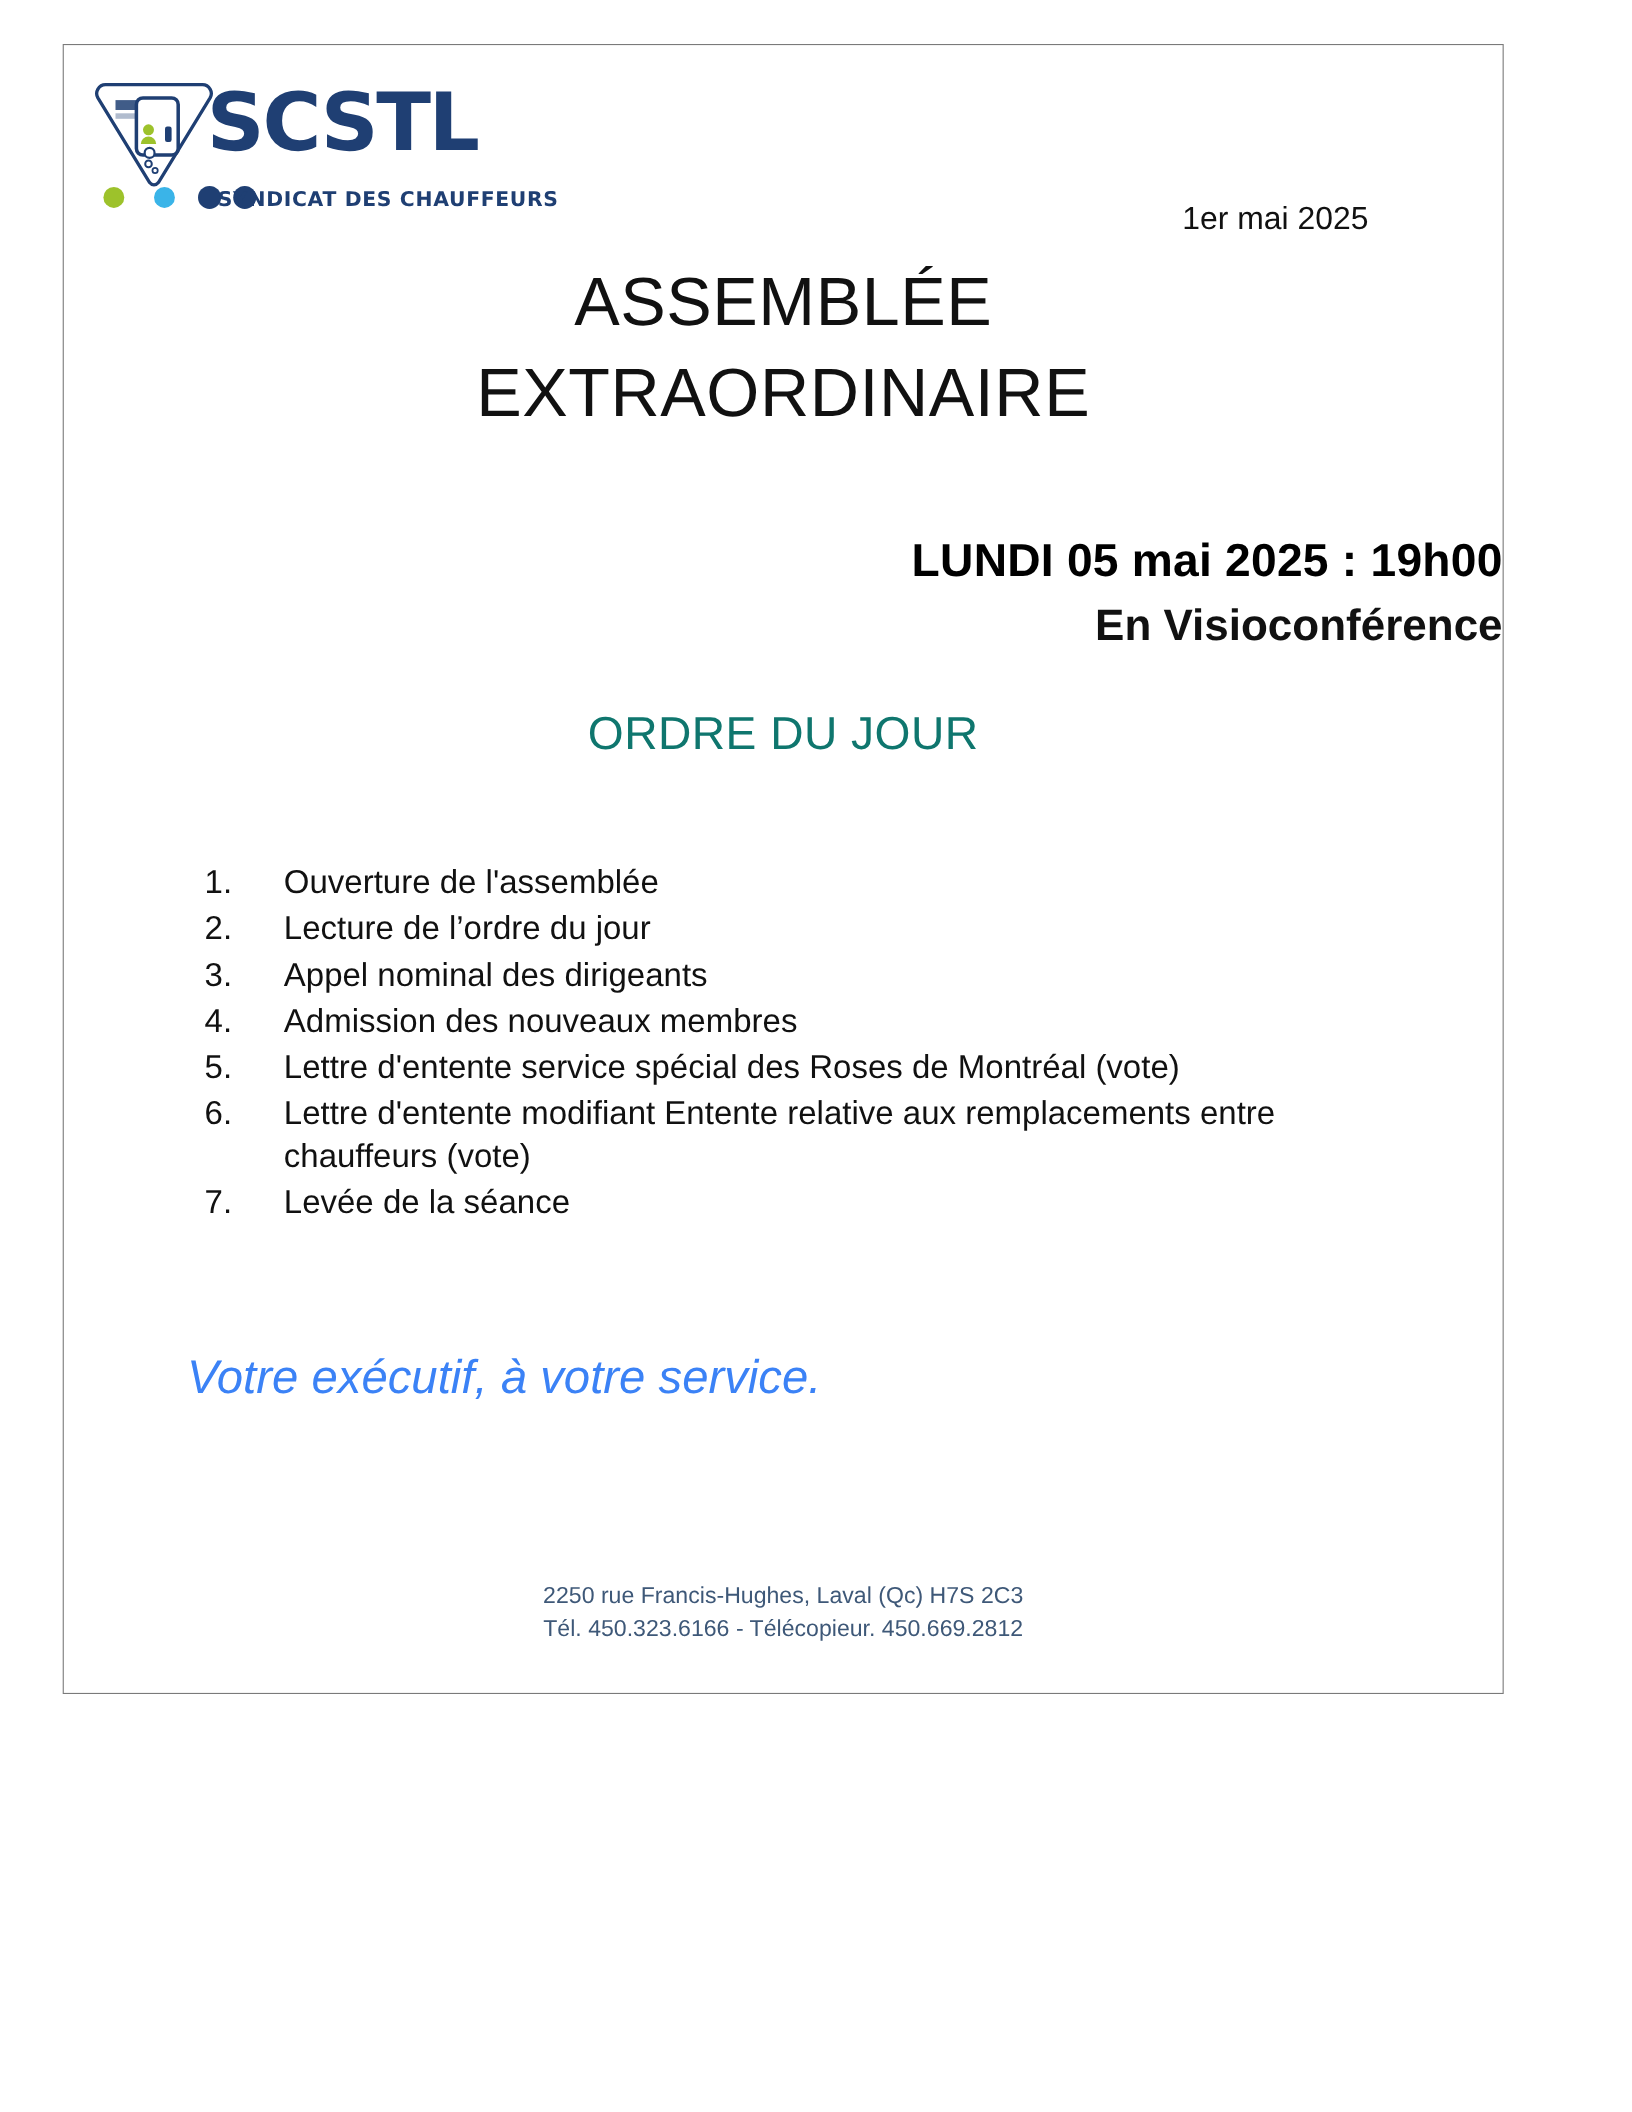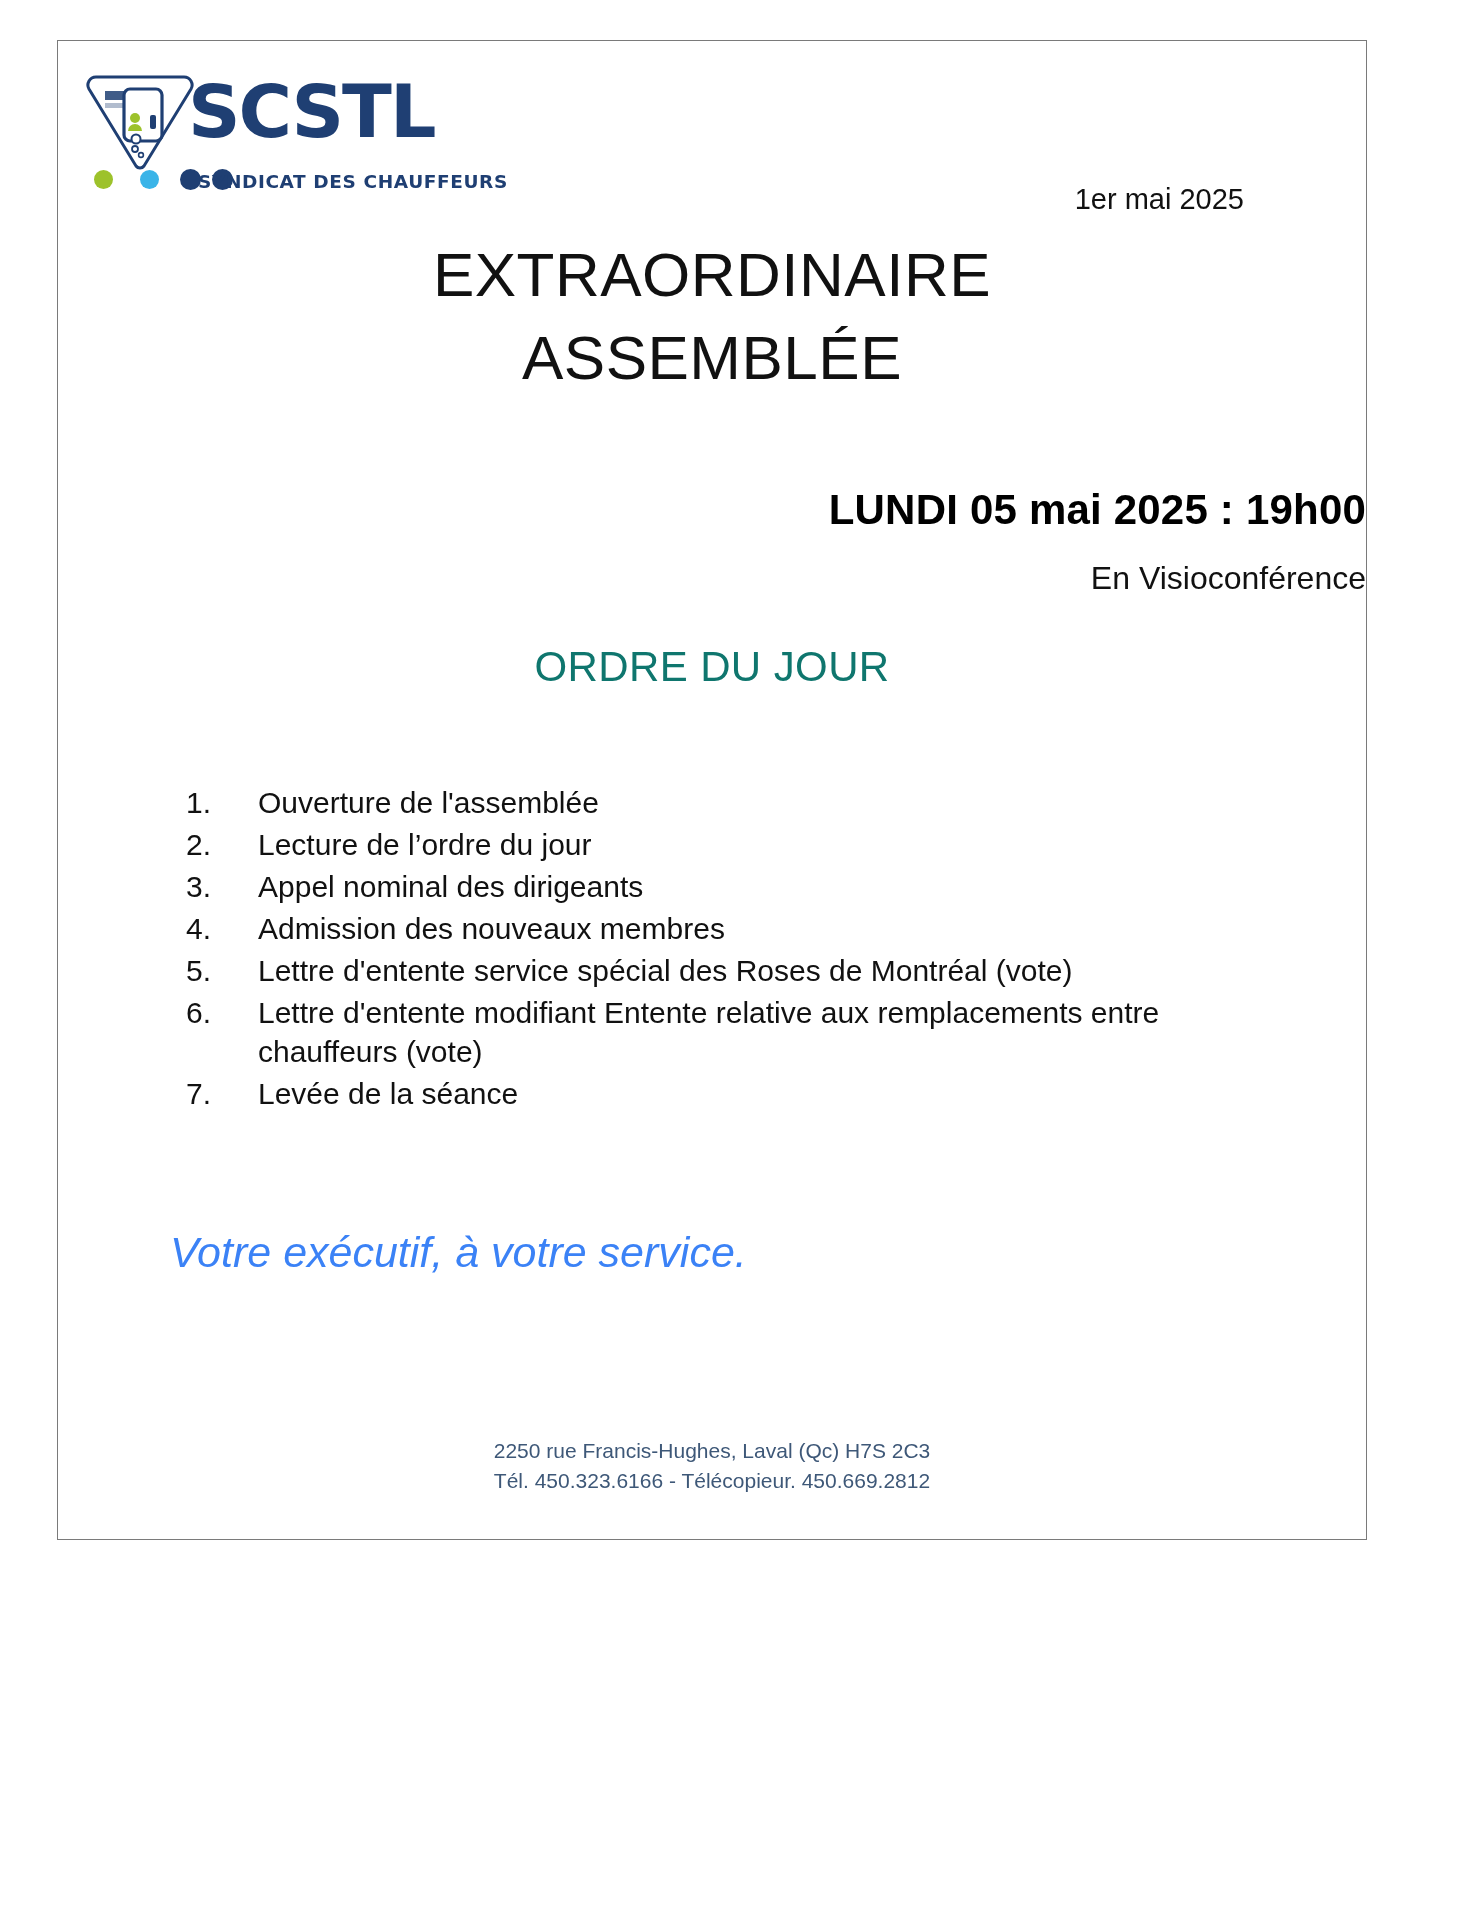--- a/index.html
+++ b/index.html
@@ -120,24 +120,24 @@
     text-align: right;
   }
   .meeting-when {
     font-size: 42px;
     font-weight: bold;
     letter-spacing: 0.2px;
     line-height: 1.25;
     color: #000;
   }
   .meeting-where {
-    font-size: 32px;
-    font-weight: 400;
+    font-size: 40px;
+    font-weight: 700;
     line-height: 1.25;
-    margin-top: 21px;
+    margin-top: 7px;
     color: #111;
   }
 
   
   .agenda-heading {
     position: absolute;
     left: 0;
     top: 602px;
     width: 100%;
     text-align: center;
@@ -222,22 +222,22 @@
         <span class="dot d2"></span>
         <span class="dot d3"></span>
         <span class="dot d4"></span>
       </div>
       <div class="logo-tagline">SYNDICAT DES CHAUFFEURS</div>
     </div>
 
     <div class="doc-date">1er mai 2025</div>
 
     <div class="title-block">
+      <div class="title-line">ASSEMBLÉE</div>
       <div class="title-line">EXTRAORDINAIRE</div>
-      <div class="title-line">ASSEMBLÉE</div>
     </div>
 
     <div class="meeting-block">
       <div class="meeting-when">LUNDI 05 mai 2025 : 19h00</div>
       <div class="meeting-where">En Visioconférence</div>
     </div>
 
     <div class="agenda-heading">ORDRE DU JOUR</div>
 
     <div class="agenda-list">

